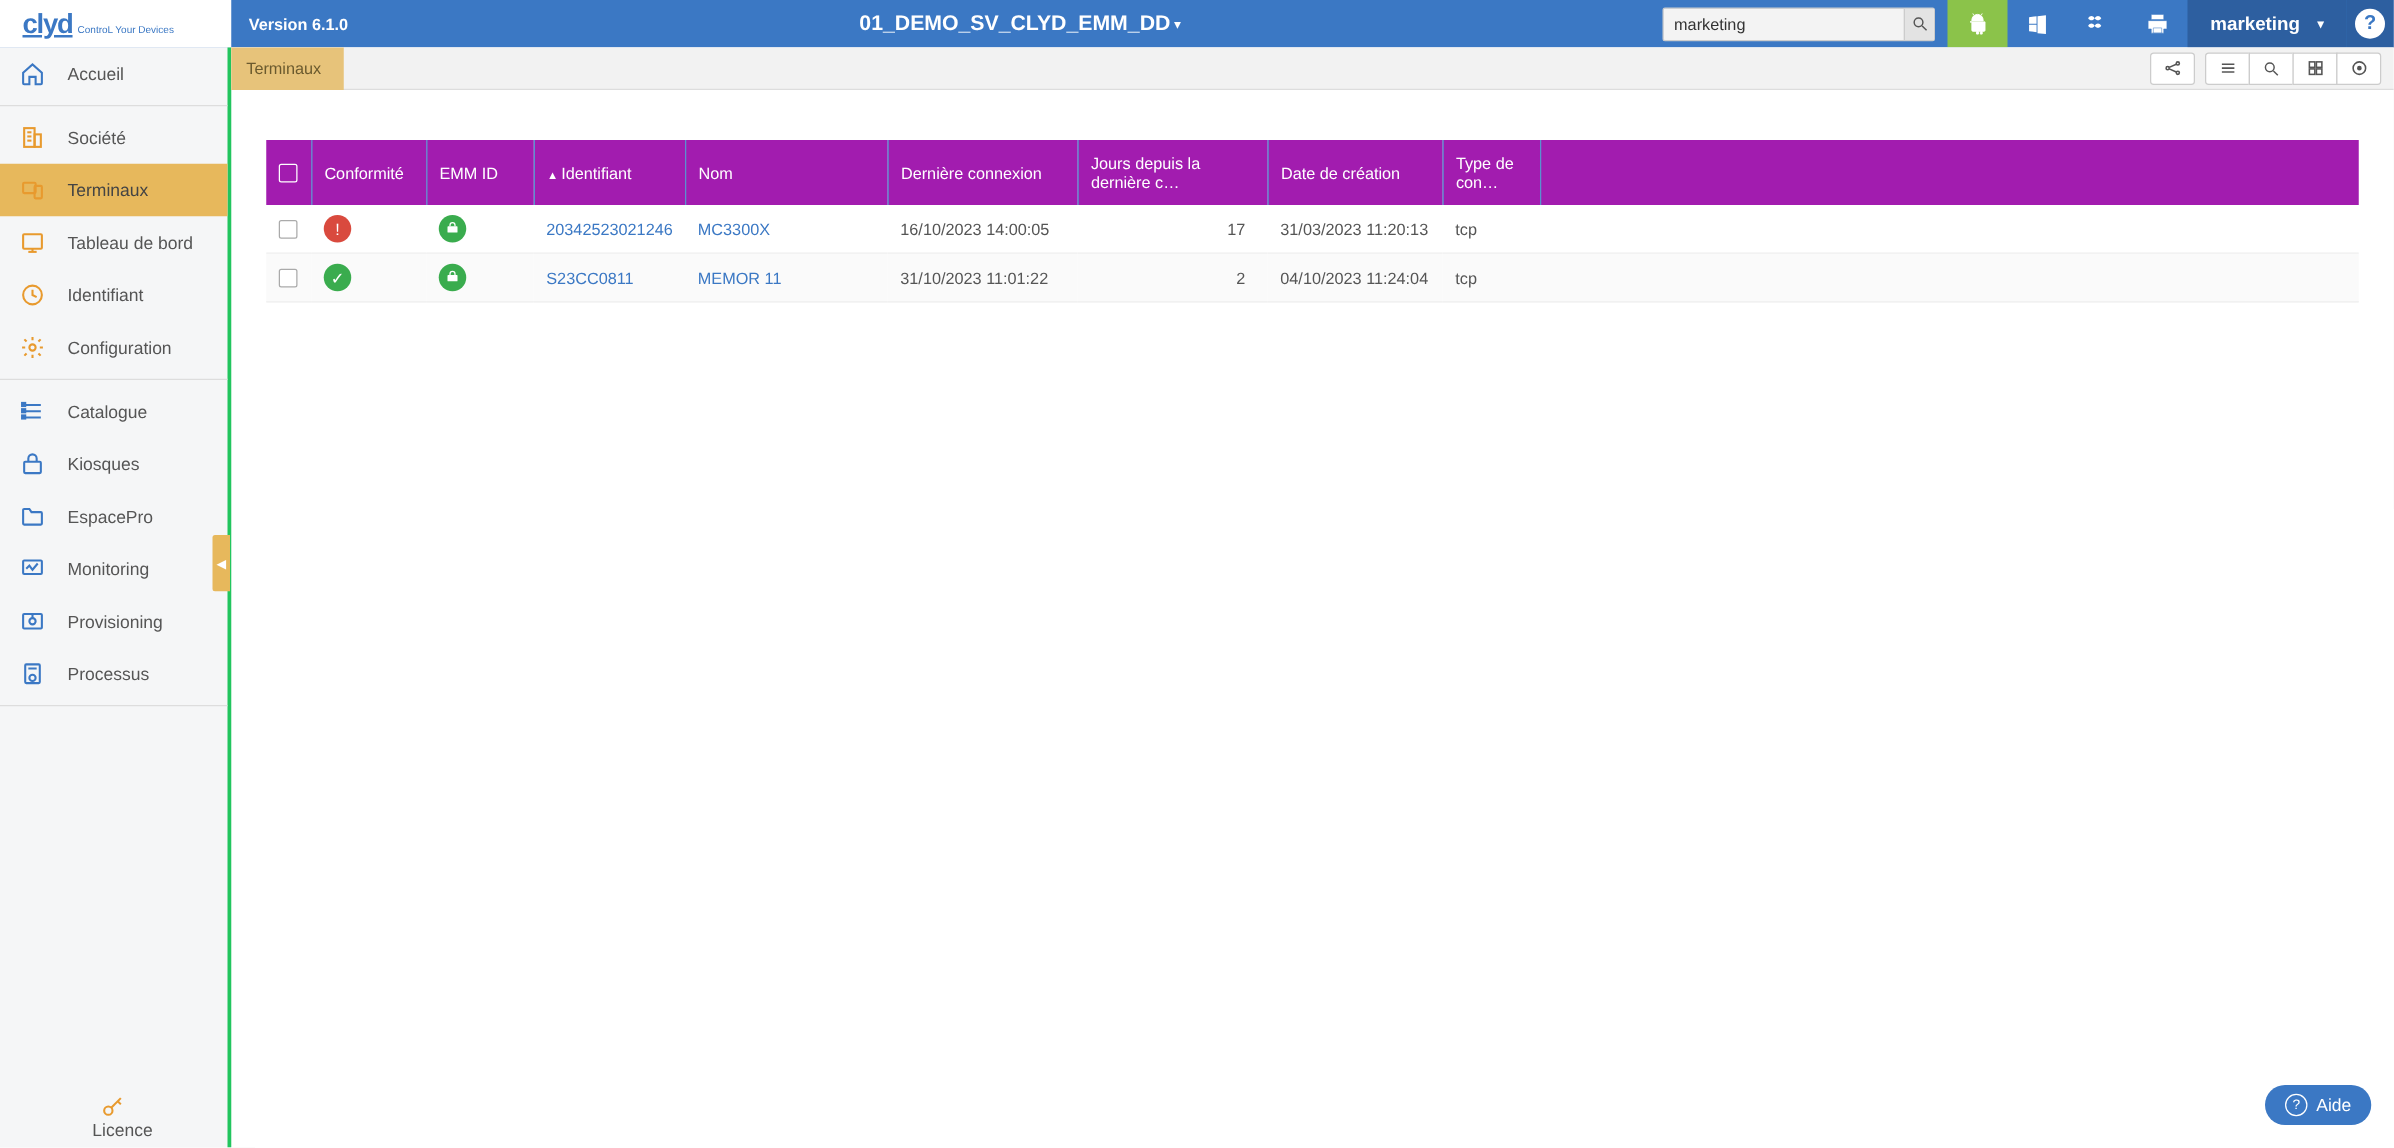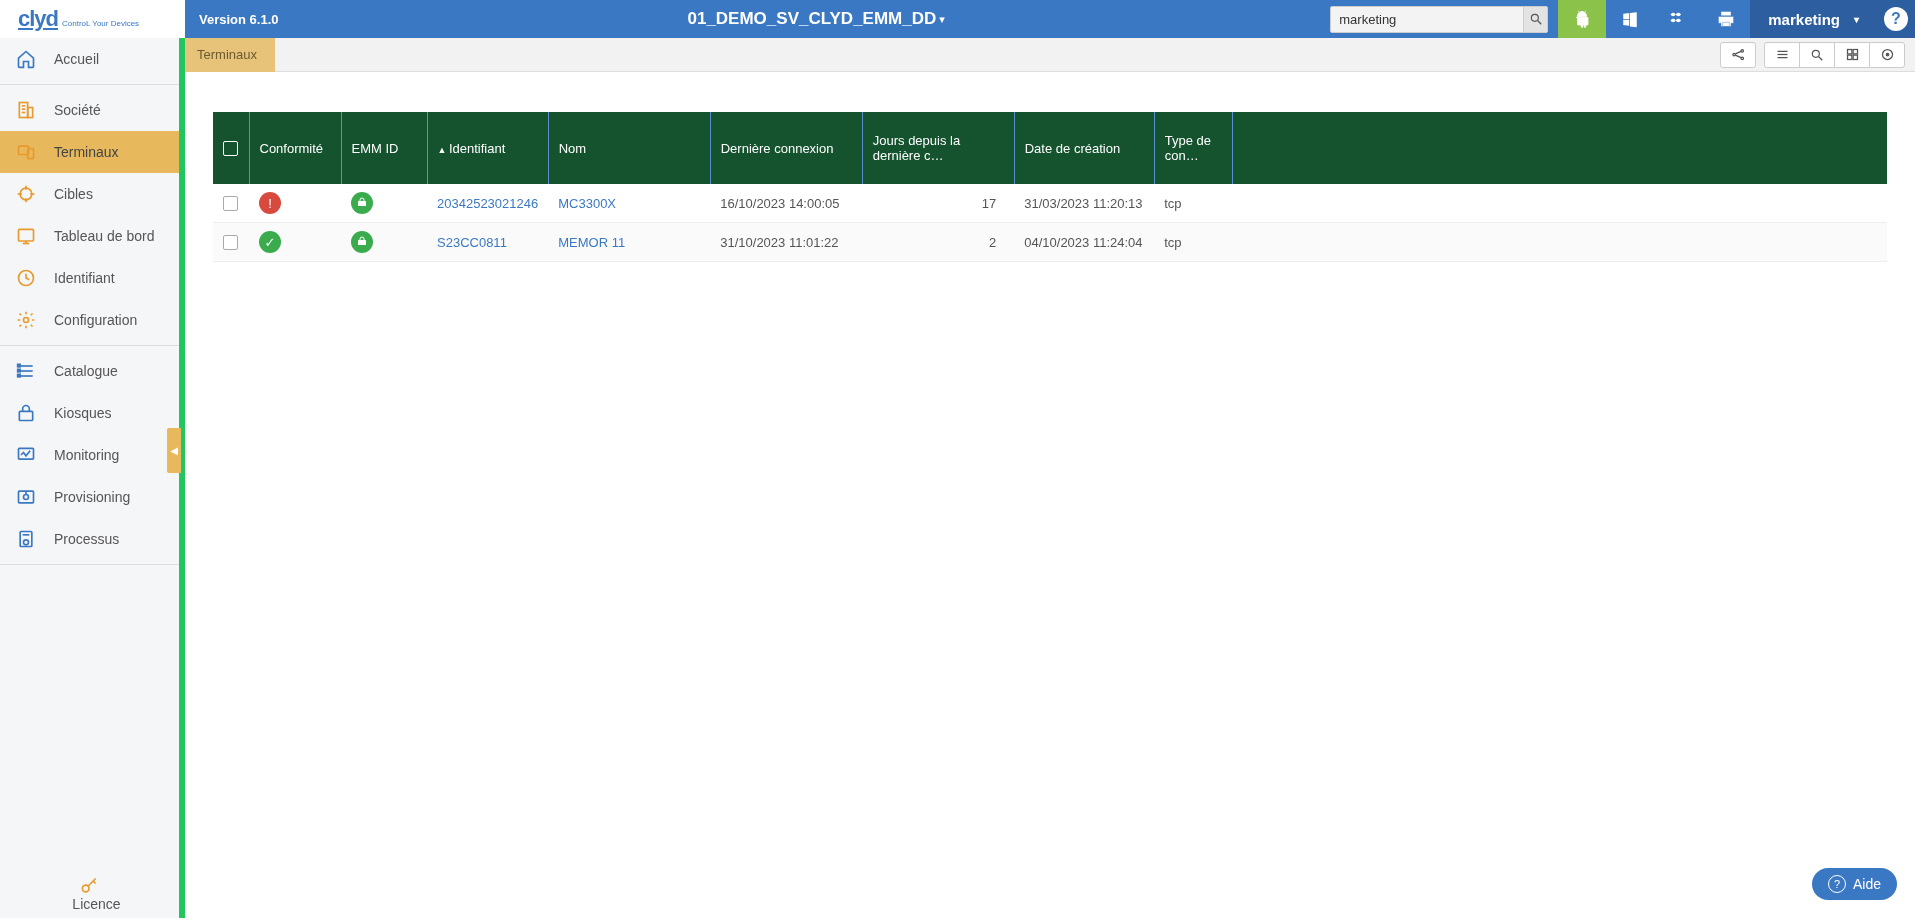--- a/index.html
+++ b/index.html
@@ -22,21 +22,21 @@
 .os-android { background:#8bc34a; }
 .user-sec { background:#2d5fa0; height:38px; display:flex; align-items:center; padding:0 18px; font-weight:bold; font-size:15px; cursor:pointer; }
 .user-caret { margin-left:14px; font-size:10px; }
 .help-btn { width:38px; height:38px; background:#2d5fa0; display:flex; align-items:center; justify-content:center; cursor:pointer; }
 .help-circ { width:24px; height:24px; border-radius:50%; background:#fff; color:#3b78c4; display:flex; align-items:center; justify-content:center; font-weight:bold; font-size:16px; }
 
 
 .layout { display:flex; height:880px; }
 
 
-.sidebar { width:185px; background:#f5f6f7; border-right:6px solid #22c55e; display:flex; flex-direction:column; position:relative; }
+.sidebar { width:185px; background:#f5f6f7; border-right:3px solid #22c55e; display:flex; flex-direction:column; position:relative; }
 .sb-item { height:42px; display:flex; align-items:center; padding-left:14px; cursor:pointer; font-size:14px; color:#555; }
 .sb-item.active { background:#e7b85c; color:#444; }
 .sb-ico { width:24px; margin-right:16px; display:flex; align-items:center; justify-content:center; }
 .sb-ico svg { width:20px; height:20px; }
 .sb-sep { height:1px; background:#ddd; margin:4px 0; }
 .sb-home .sb-ico { color:#3b78c4; }
 .sb-orange .sb-ico { color:#e89a2e; }
 .sb-blue .sb-ico { color:#3b78c4; }
 .licence-row { margin-top:auto;flex-direction:column; }
 .collapse-tab { position:absolute; right:-2px; top:390px; width:14px; height:45px; background:#e7b85c; display:flex; align-items:center; justify-content:center; color:#fff; font-size:10px; cursor:pointer; border-radius:2px 0 0 2px; }
@@ -48,21 +48,21 @@
 .tools { position:absolute; right:10px; display:flex; gap:8px; }
 .tool-group { display:flex; gap:0; }
 .tool-btn { width:36px; height:26px; background:#fff; border:1px solid #ccc; display:flex; align-items:center; justify-content:center; cursor:pointer; color:#555; font-size:14px; border-radius:3px; }
 .tool-group .tool-btn { border-radius:0; margin-left:-1px; }
 .tool-group .tool-btn:first-child { border-radius:3px 0 0 3px; margin-left:0; }
 .tool-group .tool-btn:last-child { border-radius:0 3px 3px 0; }
 
 
 .content { padding:40px 28px; }
 .tbl { width:100%; border-collapse:collapse; font-size:13px; }
-.tbl thead th { background:#14532d; color:#fff; text-align:left; font-weight:normal; padding:21px 10px; border-right:1px solid #5a90cf; font-size:13px; }
+.tbl thead th { background:#a21caf; color:#fff; text-align:left; font-weight:normal; padding:11px 10px; border-right:1px solid #5a90cf; font-size:13px; }
 .tbl thead th:last-child { border-right:none; }
 .tbl tbody td { padding:8px 10px; border-bottom:1px solid #eee; color:#555; }
 .tbl tbody tr:nth-child(odd) { background:#fff; }
 .tbl tbody tr:nth-child(even) { background:#fafafa; }
 .chk { width:15px; height:15px; border:1px solid #aaa; display:inline-block; vertical-align:middle; background:#fff; border-radius:2px; cursor:pointer; }
 .chk-hdr { border-color:#fff; background:transparent; }
 .stat-circ { width:22px; height:22px; border-radius:50%; display:inline-flex; align-items:center; justify-content:center; color:#fff; font-size:13px; }
 .stat-red { background:#d94a3e; }
 .stat-green { background:#3aac4e; }
 .link { color:#3b78c4; cursor:pointer; }
@@ -159,32 +159,20 @@
           <svg viewBox="0 0 24 24" fill="none" stroke="currentColor" stroke-width="2">
             <rect x="3" y="5" width="12" height="10" rx="1"></rect>
             <rect x="14" y="8" width="7" height="12" rx="1"></rect>
           </svg>
         </span>
       <span>Terminaux</span>
     </div>
     <div class="sb-item sb-orange">
       <span class="sb-ico">
           <svg viewBox="0 0 24 24" fill="none" stroke="currentColor" stroke-width="2">
-            <circle cx="12" cy="12" r="7"></circle>
-            <line x1="12" y1="2" x2="12" y2="7"></line>
-            <line x1="12" y1="17" x2="12" y2="22"></line>
-            <line x1="2" y1="12" x2="7" y2="12"></line>
-            <line x1="17" y1="12" x2="22" y2="12"></line>
-          </svg>
-        </span>
-      <span>Cibles</span>
-    </div>
-    <div class="sb-item sb-orange">
-      <span class="sb-ico">
-          <svg viewBox="0 0 24 24" fill="none" stroke="currentColor" stroke-width="2">
             <rect x="3" y="4" width="18" height="14" rx="1"></rect>
             <line x1="8" y1="21" x2="16" y2="21"></line>
             <line x1="12" y1="18" x2="12" y2="21"></line>
           </svg>
         </span>
       <span>Tableau de bord</span>
     </div>
     <div class="sb-item sb-orange">
       <span class="sb-ico">
           <svg viewBox="0 0 24 24" fill="none" stroke="currentColor" stroke-width="2">
@@ -219,20 +207,28 @@
       <span>Catalogue</span>
     </div>
     <div class="sb-item sb-blue">
       <span class="sb-ico">
           <svg viewBox="0 0 24 24" fill="none" stroke="currentColor" stroke-width="2">
             <rect x="4" y="10" width="16" height="11" rx="1"></rect>
             <path d="M8 10V7a4 4 0 018 0v3"></path>
           </svg>
         </span>
       <span>Kiosques</span>
+    </div>
+    <div class="sb-item sb-blue">
+      <span class="sb-ico">
+          <svg viewBox="0 0 24 24" fill="none" stroke="currentColor" stroke-width="2">
+            <path d="M3 6a1 1 0 011-1h5l2 3h9a1 1 0 011 1v10a1 1 0 01-1 1H4a1 1 0 01-1-1V6z"></path>
+          </svg>
+        </span>
+      <span>EspacePro</span>
     </div>
     <div class="sb-item sb-blue">
       <span class="sb-ico">
           <svg viewBox="0 0 24 24" fill="none" stroke="currentColor" stroke-width="2">
             <rect x="3" y="4" width="18" height="13" rx="1"></rect>
             <polyline points="6 12 9 9 12 13 17 7"></polyline>
           </svg>
         </span>
       <span>Monitoring</span>
     </div>

